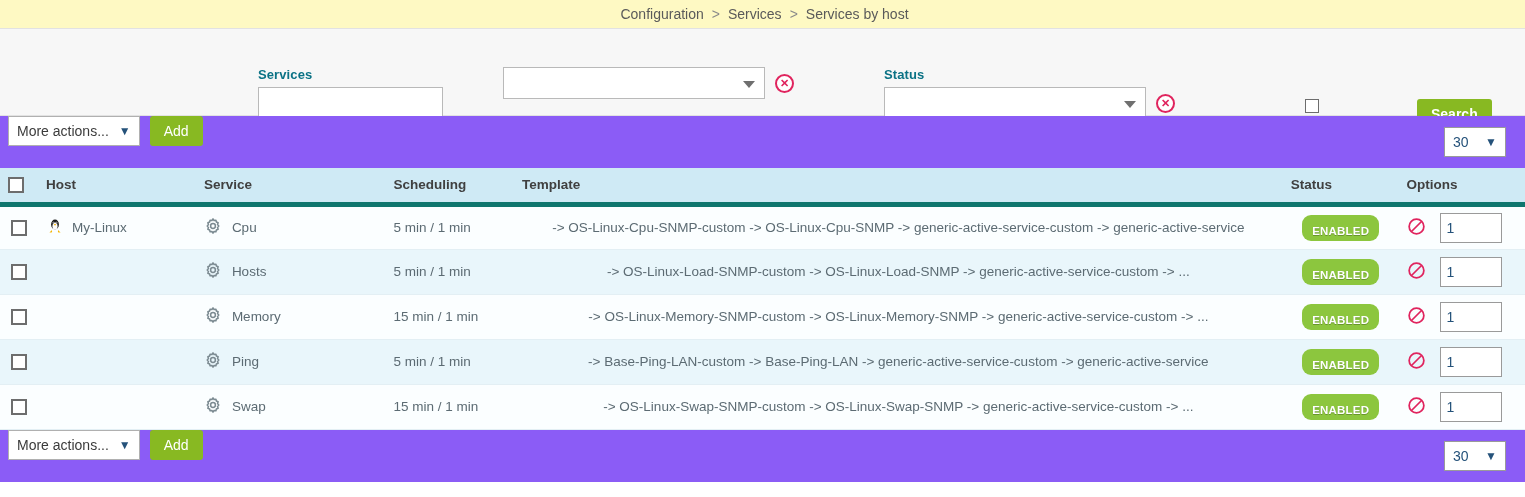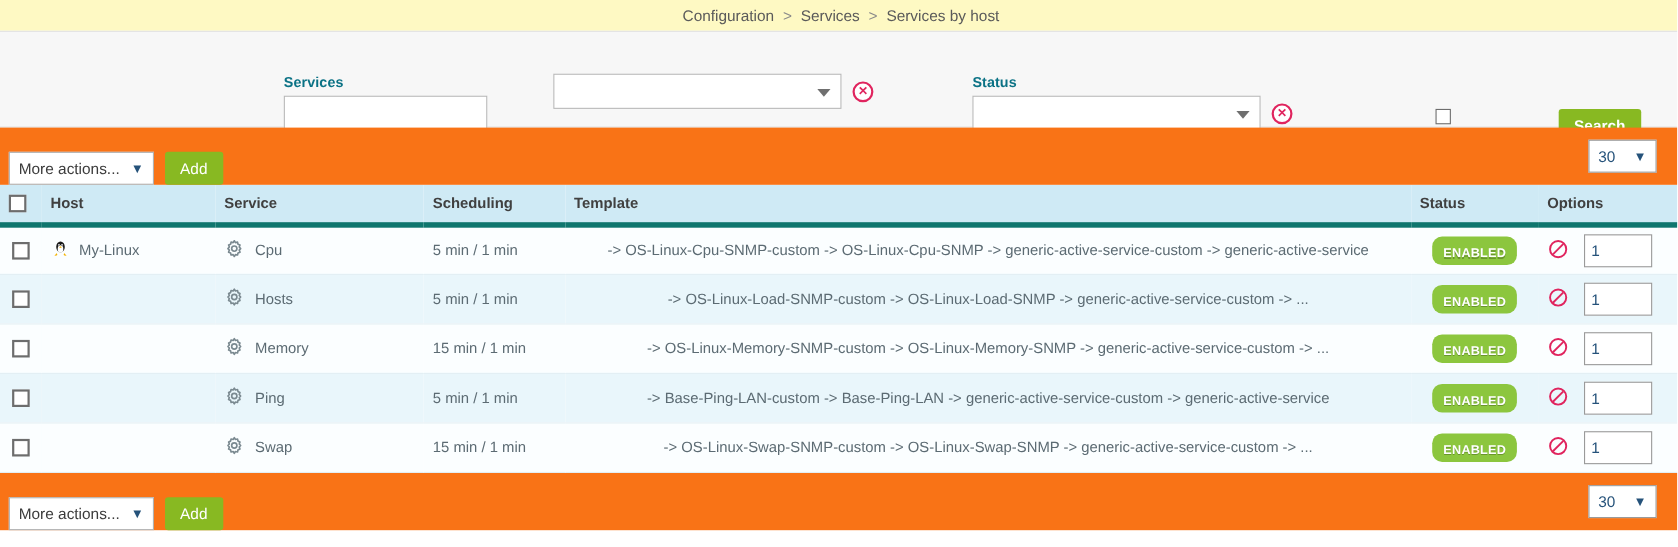--- a/index.html
+++ b/index.html
@@ -80,22 +80,22 @@
     font-size: 14px; font-family: "Liberation Sans", sans-serif;
     cursor: pointer; padding: 0 14px; height: 30px; line-height: 30px;
   }
   .filters-tag {
     position: absolute; right: 8px; top: 98px;
     font-size: 12px; color: #9a9a9a; background:#fff; padding: 0 3px;
   }
 
   
   .actionbar {
-    height: 52px; display: flex; align-items: flex-end;
-    padding: 0 8px; position: relative; background: #f97316;
+    height: 52px; display: flex; align-items: flex-start;
+    padding: 0 8px; position: relative; background: #8b5cf6;
   }
   .ddl {
     height: 30px; border: 1px solid #b0b0b0; background: #fff;
     display: inline-flex; align-items: center; justify-content: space-between;
     padding: 0 8px; font-size: 14px; color: #3b3b3b; cursor: pointer;
     min-width: 130px;
   }
   .ddl .chev {
     margin-left: 10px; color: #25527a; font-size: 12px; font-weight: bold;
   }

